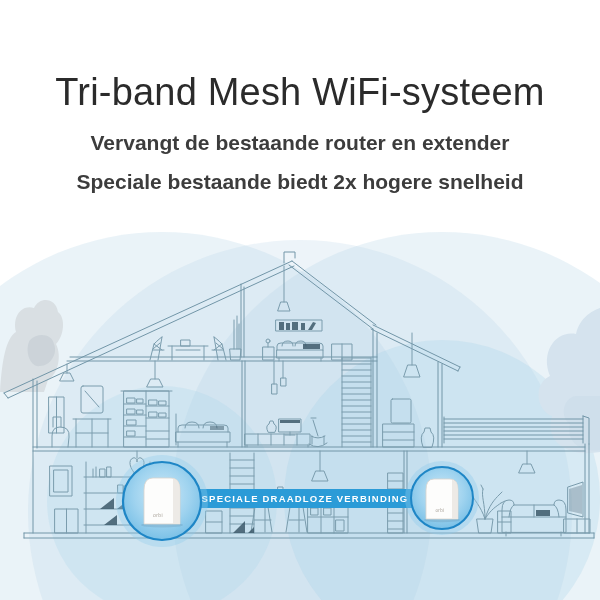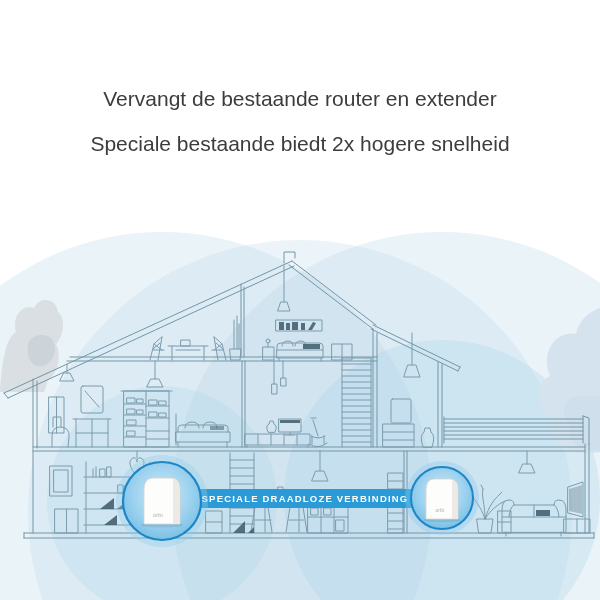--- a/index.html
+++ b/index.html
@@ -1,33 +1,34 @@
 <!DOCTYPE html>
 <html><head>
 <meta charset="utf-8">
 <style>
   html,body{margin:0;padding:0;background:#fff;}
   .stage{position:relative;width:600px;height:600px;background:#ffffff;overflow:hidden;
          font-family:"Liberation Sans",sans-serif;}
   .hero{position:absolute;top:70px;left:0;right:0;text-align:center;z-index:3;}
   .hero h1{margin:0;font-size:38px;font-weight:300;letter-spacing:.2px;color:#2b2b2b;line-height:44px;}
-  .hero p{margin:18px;font-size:21px;font-weight:400;color:#3c3c3c;line-height:27px;}
+  .hero p{margin:12px;font-size:21px;font-weight:700;color:#3c3c3c;line-height:27px;}
   .hero p.first{margin-top:15px;}
   svg.scene{position:absolute;left:0;top:0;width:600px;height:600px;z-index:1;}
   svg text{font-family:"Liberation Sans",sans-serif;}
   .banner-text{font-weight:bold;font-size:9.5px;letter-spacing:1.2px;}
   .orbi-text{font-size:5px;letter-spacing:.4px;fill:#aaa49c;}
   .orbi-text.small{font-size:4.5px;}
 </style>
 </head>
 <body>
 
 <div class="stage">
 
   <div class="hero">
+    <h1>Tri-band Mesh WiFi-systeem</h1>
     <p class="first">Vervangt de bestaande router en extender</p>
     <p>Speciale bestaande biedt 2x hogere snelheid</p>
   </div>
 
   <svg class="scene" viewBox="0 0 600 600">
     <defs>
       <radialGradient id="devGrad" cx="50%" cy="42%" r="65%">
         <stop offset="0%" stop-color="#cfe9f7"></stop>
         <stop offset="55%" stop-color="#9fd3ef"></stop>
         <stop offset="100%" stop-color="#6fbbe4"></stop>

